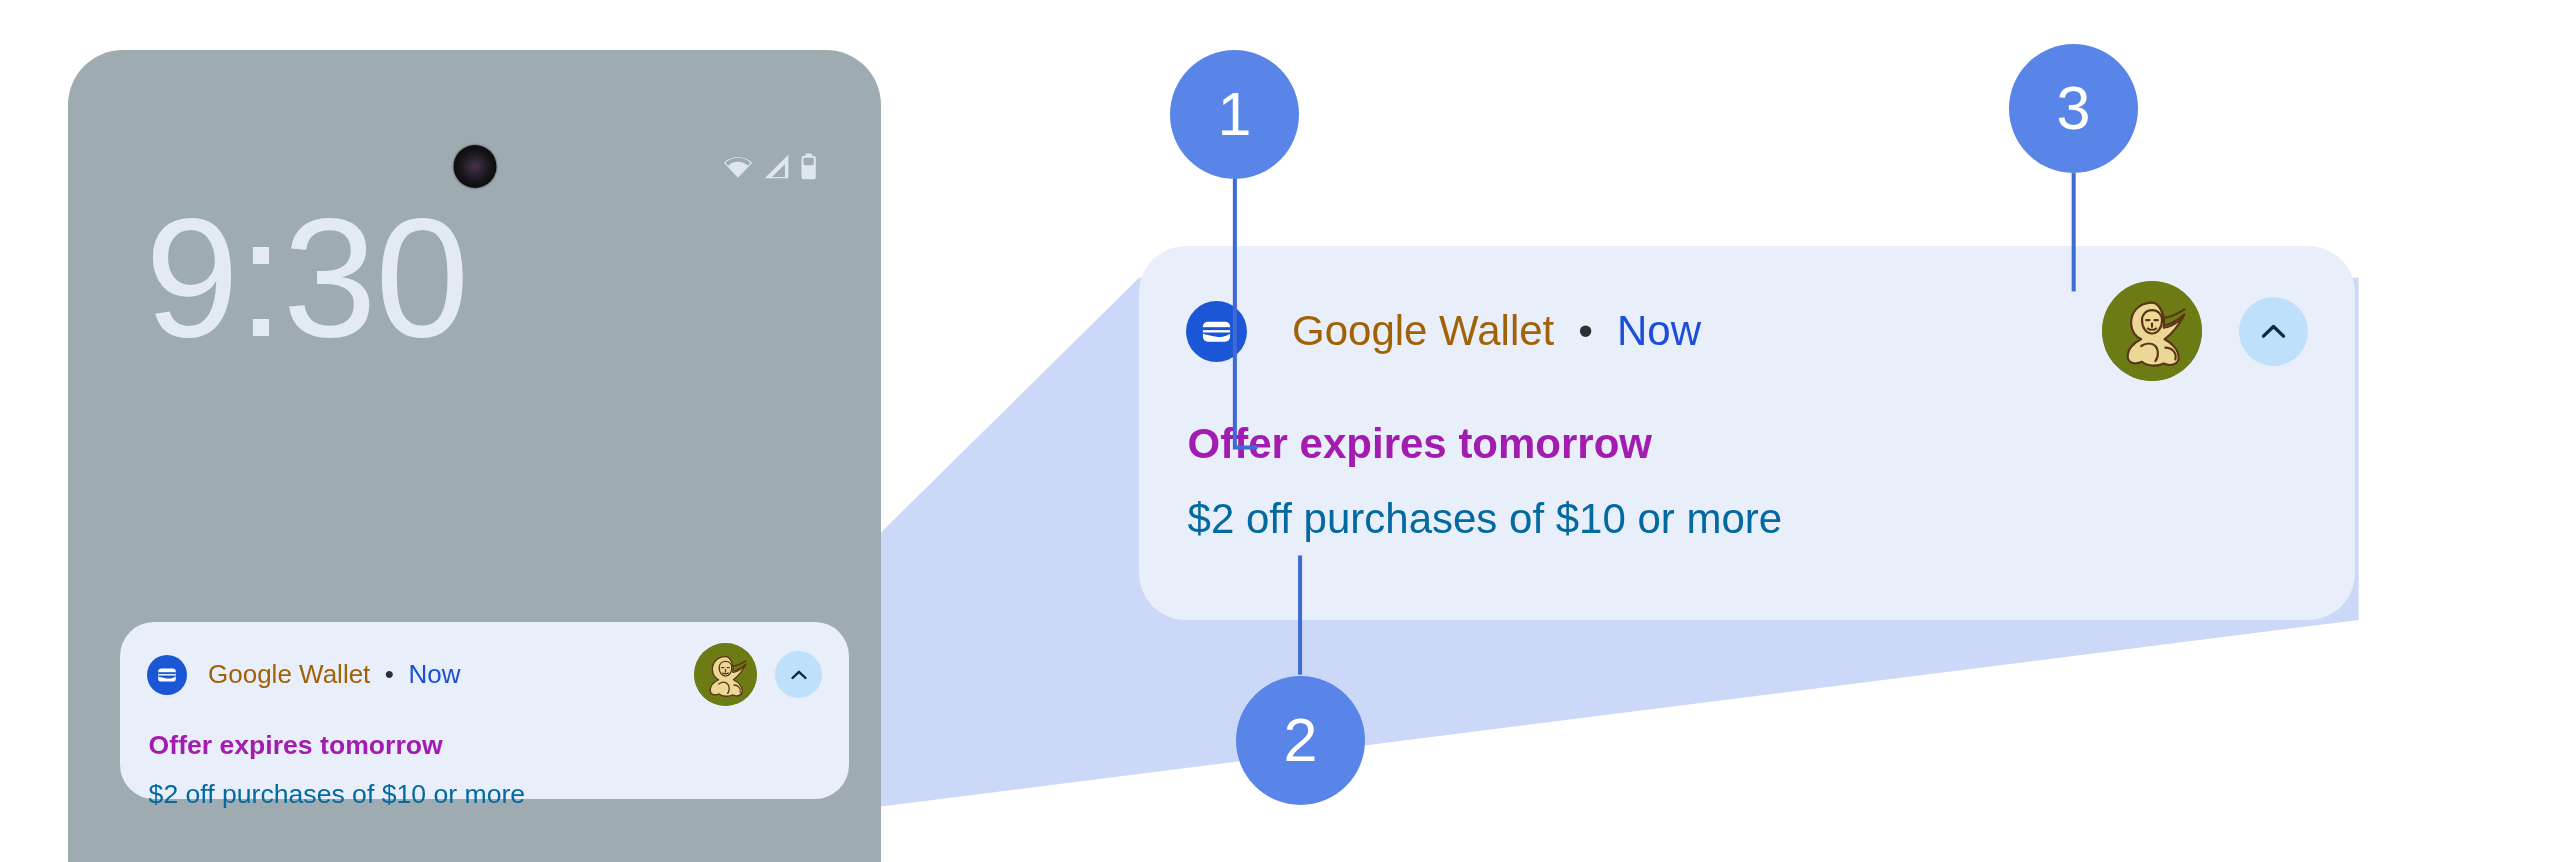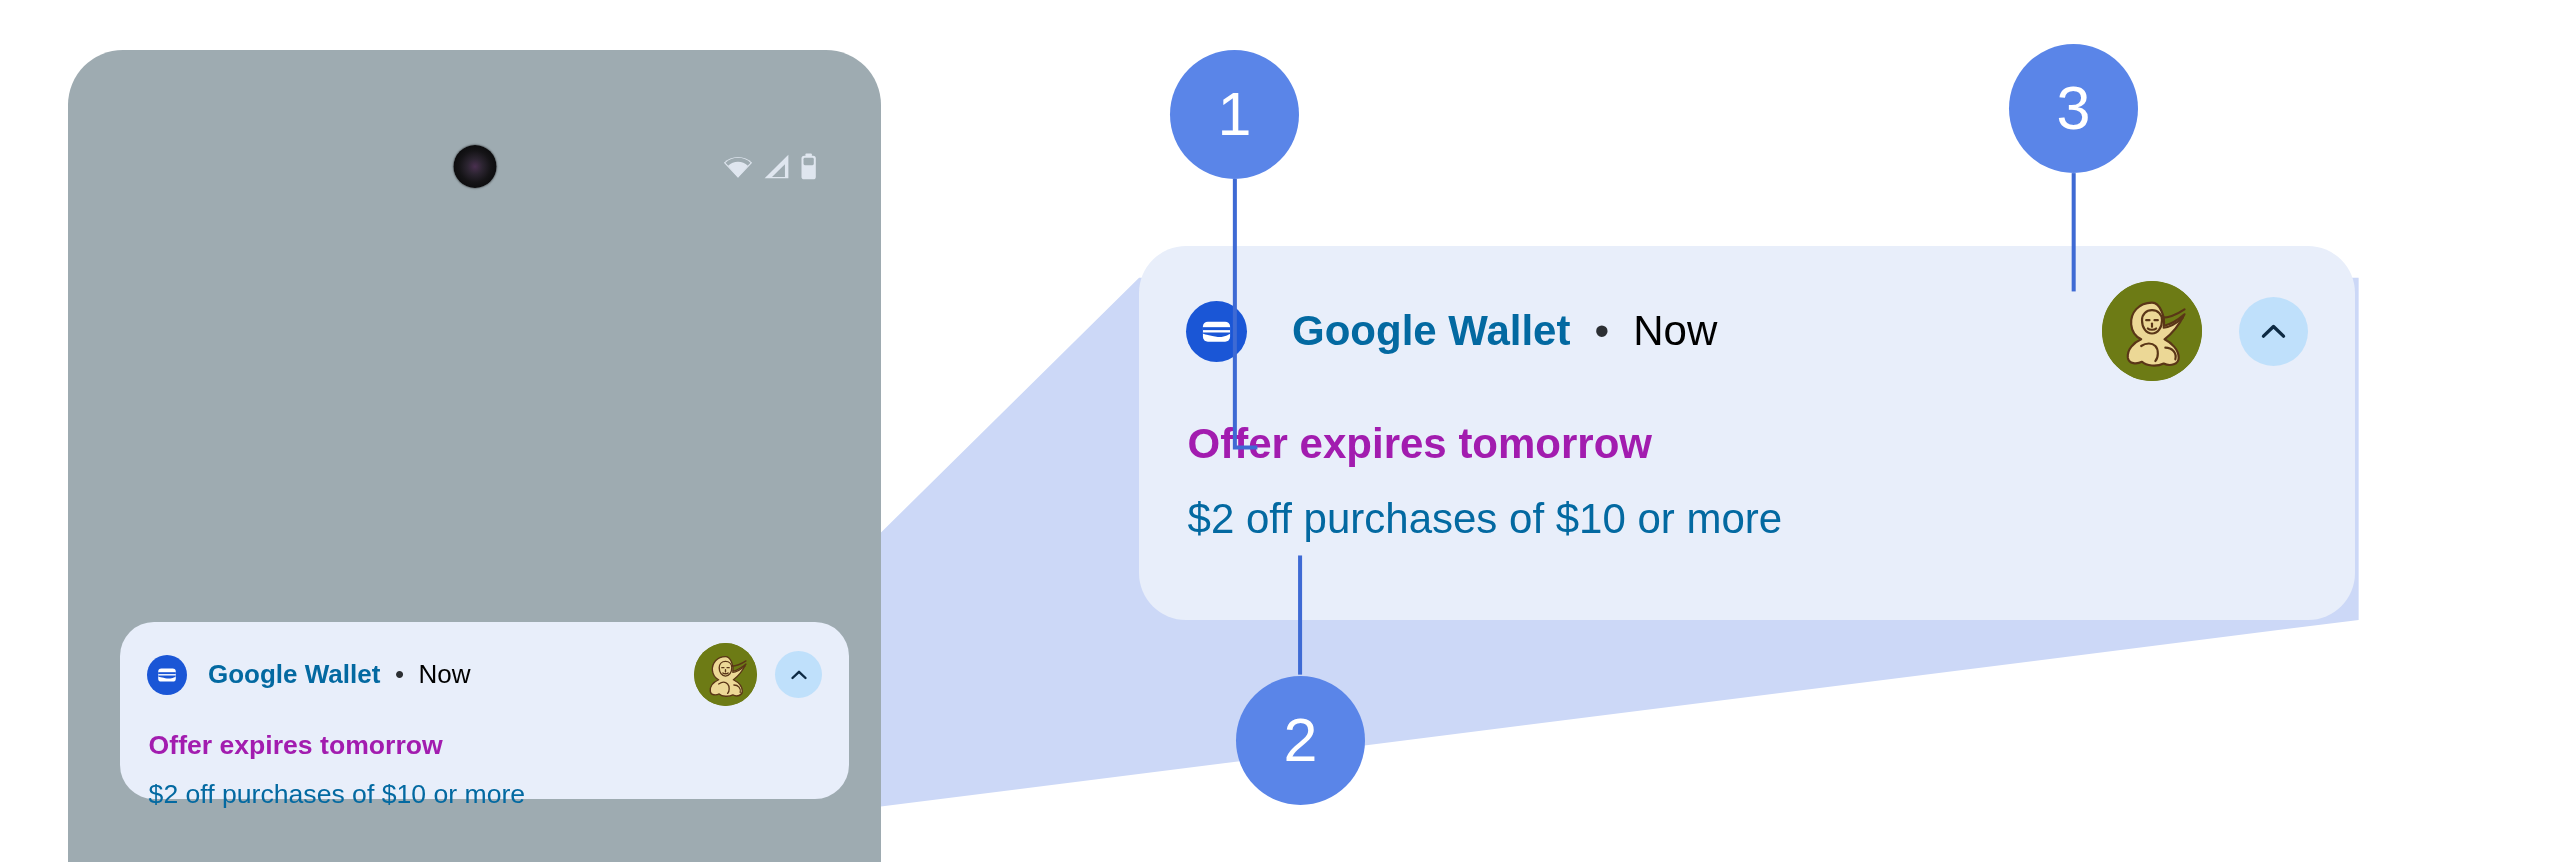--- a/index.html
+++ b/index.html
@@ -86,29 +86,28 @@
   }
   .wallet-badge {
     background: #1a56d6;
     border-radius: 50%;
     display: flex;
     align-items: center;
     justify-content: center;
     flex: 0 0 auto;
   }
   .app-name {
-    color: #0369a1;
+    color: #a16207;
     white-space: nowrap;
-    font-weight: bold;
   }
   .sep-dot {
     color: #2c2f33;
   }
   .time-ago {
-    color: #000000;
+    color: #1d4ed8;
     white-space: nowrap;
   }
   .notif-title {
     color: #a21caf;
     font-weight: bold;
   }
   .notif-body {
     color: #0369a1;
   }
   .avatar {
@@ -225,20 +224,21 @@
           <path d="M17.4 18 L17.4 8.2 L7.6 18 Z" fill="#9eabb1"></path>
         </svg>
         <svg class="sb-icon" width="19.3" height="27" viewBox="0 0 14 20">
           <rect x="4.6" y="0.4" width="4.8" height="2.1" rx="0.7" fill="#dfe6ef"></rect>
           <rect x="1.7" y="2.1" width="10.6" height="17.4" rx="2" fill="#dfe6ef"></rect>
           <rect x="3.2" y="3.6" width="7.6" height="5.4" rx="1" fill="#9eabb1"></rect>
         </svg>
       </div>
     </div>
 
+    <div id="clock">9:30</div>
 
     <div id="notif-small" class="notif">
       <div class="notif-header">
         <span class="wallet-badge">
           <svg width="24" height="24" viewBox="0 0 24 24">
             <rect x="3.2" y="5.6" width="17.6" height="13" rx="3.2" fill="#ffffff"></rect>
             <rect x="3.2" y="9.2" width="17.6" height="1.9" fill="#1a56d6"></rect>
             <path d="M3.2 12.6 H20.8 V13.4 C20.8 13.4 16.8 16.2 12 15.4 C7.2 14.6 3.2 13.4 3.2 13.4 Z" fill="#1a56d6"></path>
           </svg>
         </span>

